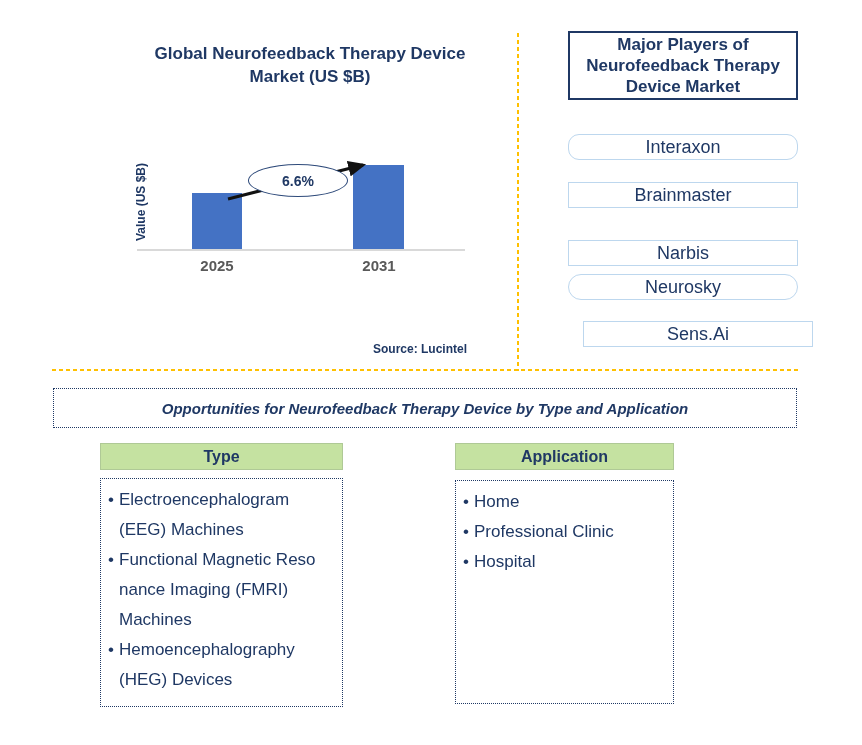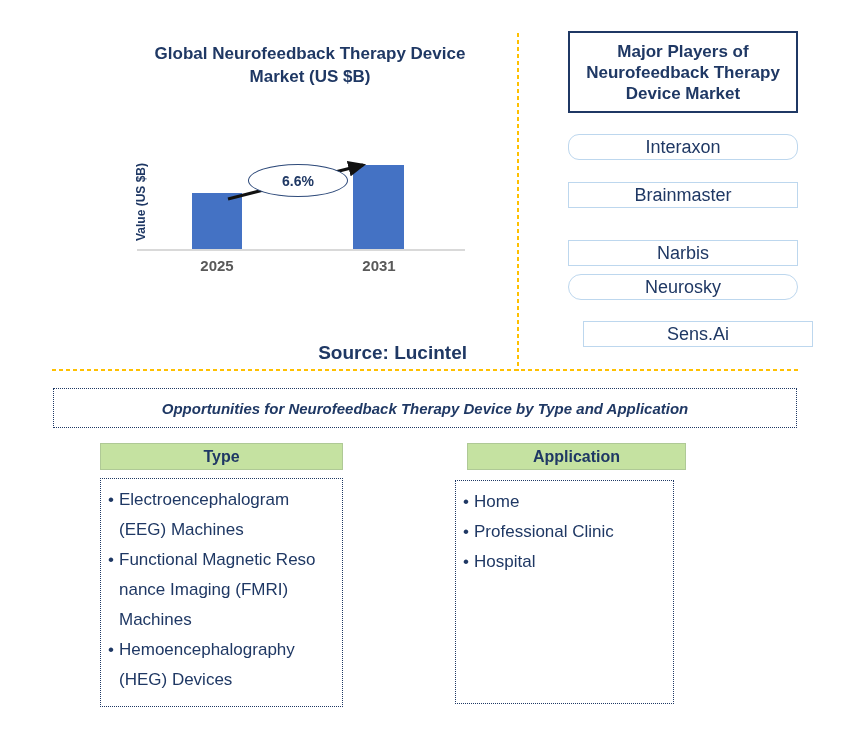--- a/index.html
+++ b/index.html
@@ -31,34 +31,34 @@
     position:absolute;left:248px;top:164px;width:98px;height:31px;z-index:3;
     background:#ffffff;border:1.5px solid #2E4A7A;border-radius:50%;
     display:flex;align-items:center;justify-content:center;
     font-weight:bold;font-size:14px;color:#1F3864;
   }
   .x-tick{position:absolute;top:257px;text-align:center;font-weight:bold;font-size:15px;color:#595959;}
   .x-tick.t2025{left:187px;width:60px;}
   .x-tick.t2031{left:349px;width:60px;}
   .source-note{
     position:absolute;left:245px;top:342px;width:222px;text-align:right;
-    font-weight:bold;font-size:19px;color:#1F3864;
+    font-weight:bold;font-size:12px;color:#1F3864;
   }
   
   .divider-v{
     position:absolute;left:517px;top:33px;width:2px;height:338px;
     background:repeating-linear-gradient(180deg,#FFC000 0 4px,transparent 4px 7px);
   }
   .divider-h{
     position:absolute;left:52px;top:369px;width:746px;height:2px;
     background:repeating-linear-gradient(90deg,#FFC000 0 4px,transparent 4px 7px);
   }
   
   .players-title{
-    position:absolute;left:568px;top:31px;width:230px;height:82px;box-sizing:border-box;
+    position:absolute;left:568px;top:31px;width:230px;height:69px;box-sizing:border-box;
     border:2px solid #1F3864;background:#fff;
     display:flex;align-items:center;justify-content:center;text-align:center;
     padding:0 15px;font-weight:bold;font-size:17px;line-height:21px;color:#1F3864;
   }
   .player-box{
     position:absolute;left:568px;width:230px;height:26px;box-sizing:border-box;
     border:1px solid #BDD7EE;background:#fff;
     display:flex;align-items:center;justify-content:center;
     font-size:18px;color:#1F3864;
   }
@@ -70,21 +70,21 @@
     display:flex;align-items:center;justify-content:center;
     font-weight:bold;font-size:15px;color:#1F3864;font-style:italic;
   }
   .col-header{
     position:absolute;top:443px;height:27px;box-sizing:border-box;
     background:#C5E2A1;border:1px solid #AFC996;
     display:flex;align-items:center;justify-content:center;
     font-weight:bold;font-size:16px;color:#1F3864;
   }
   .col-header.type{left:100px;width:243px;}
-  .col-header.app{left:455px;width:219px;margin-left:12px;}
+  .col-header.app{left:455px;width:219px;}
   .col-list{
     position:absolute;box-sizing:border-box;border:1px dotted #1F3864;background:#fff;
     padding-top:6px;font-size:17px;color:#1F3864;
   }
   .col-list.type{left:100px;top:478px;width:243px;height:229px;}
   .col-list.app{left:455px;top:480px;width:219px;height:224px;}
   .list-line{position:relative;height:30px;line-height:30px;padding-left:18px;white-space:nowrap;}
   .list-line .bullet{position:absolute;left:7px;top:0;}
 </style>
 </head>

